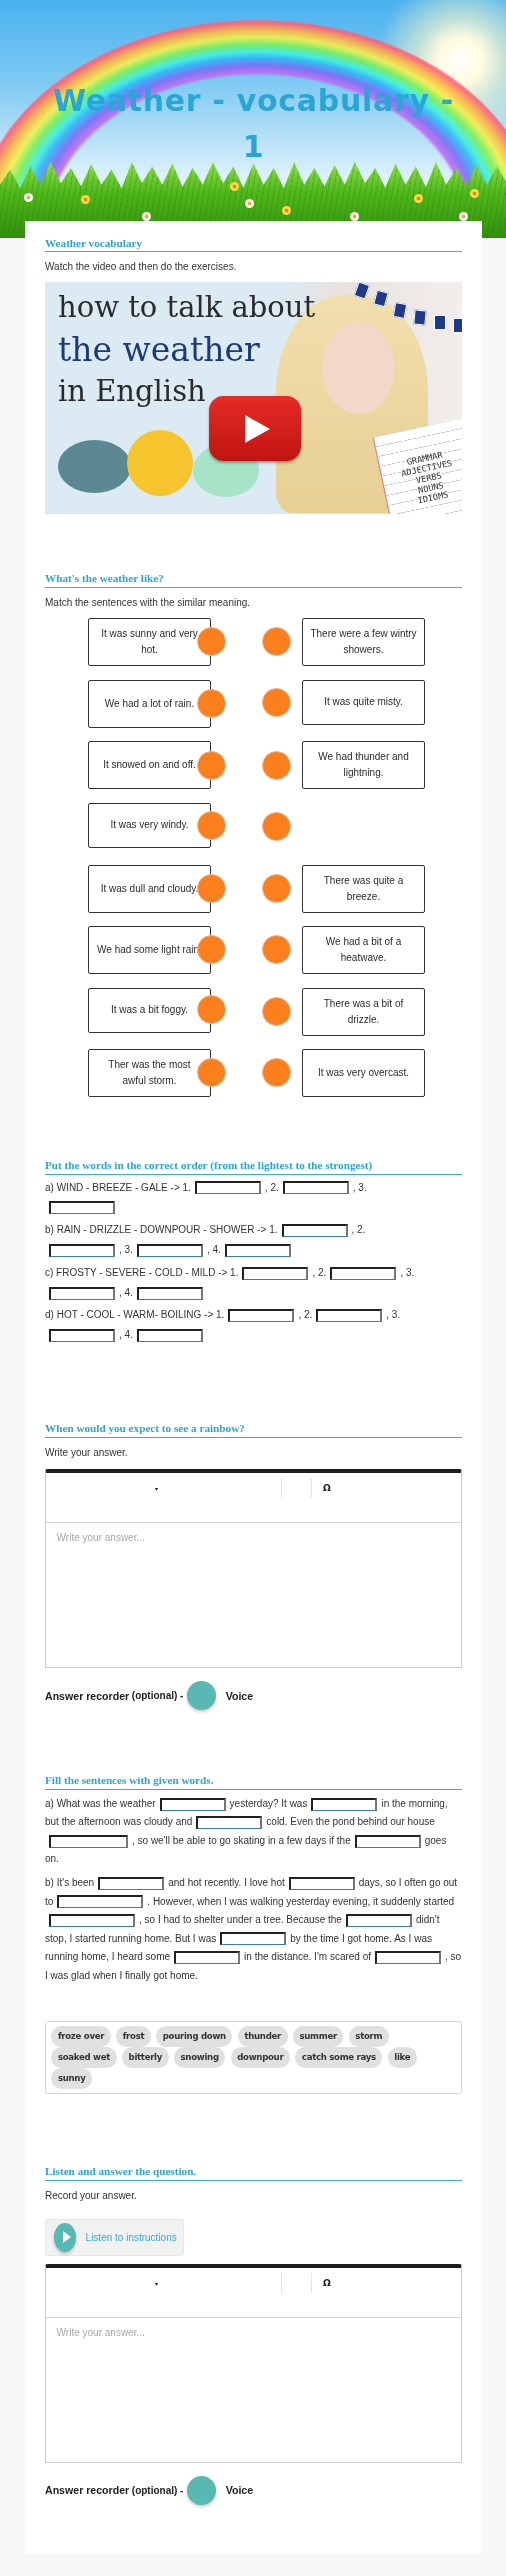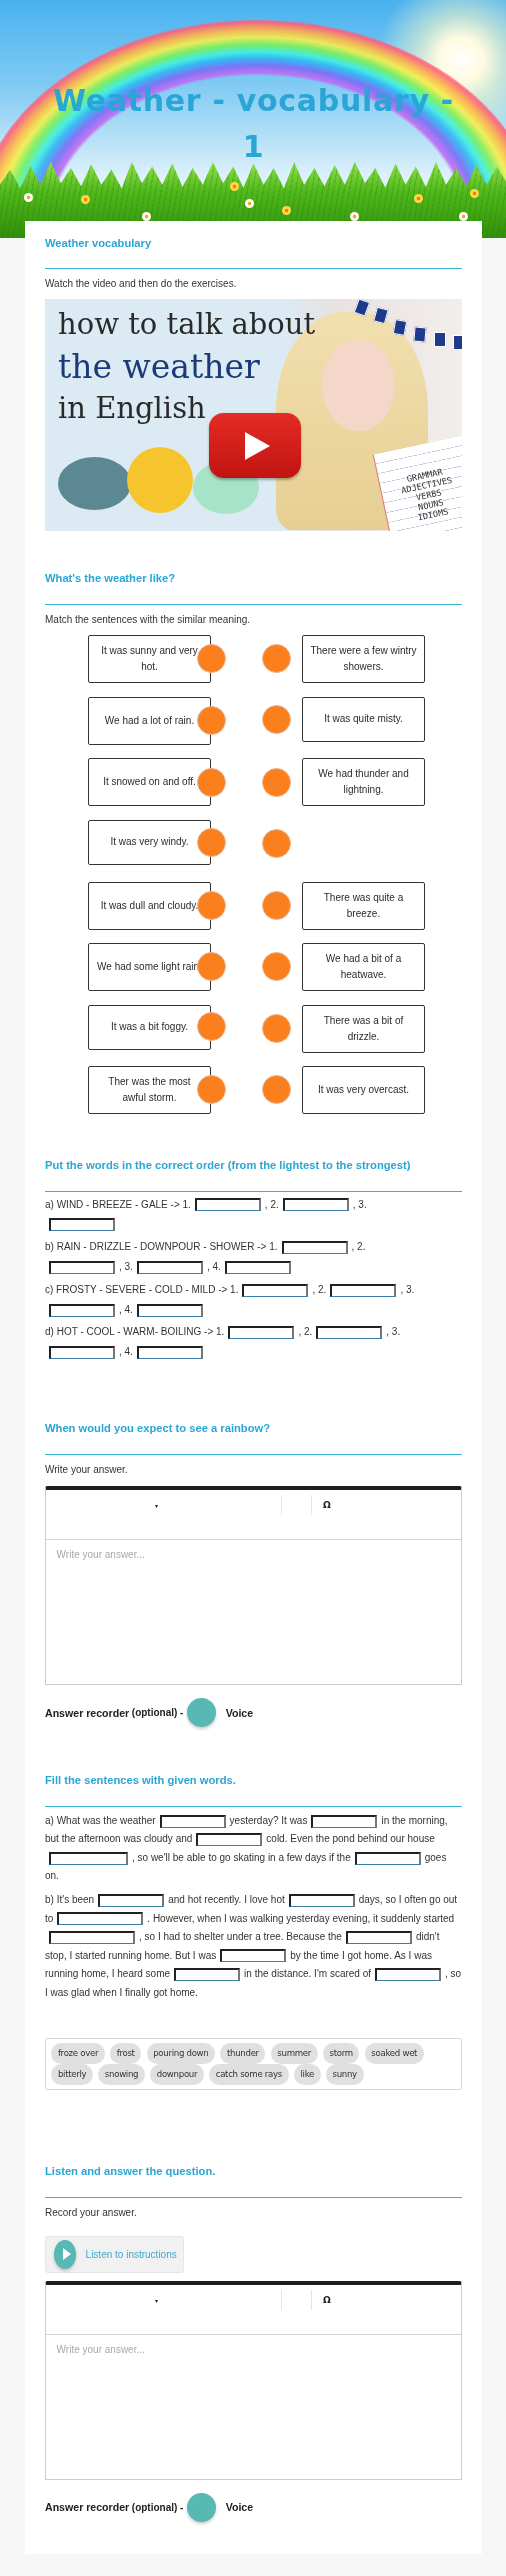--- a/index.html
+++ b/index.html
@@ -35,22 +35,22 @@
   .title {
     position: absolute; left: 0; top: 78px; width: 507px; text-align: center;
     font-family: "DejaVu Sans", sans-serif; font-size: 30px; line-height: 46px; color: #2aa6d6; letter-spacing: 0.7px;
     padding: 0 46px;
   }
 
   
   .card { position: absolute; left: 25px; top: 221px; width: 457px; height: 2333px; background: #fff; }
   .section { position: absolute; left: 20px; width: 417px; }
   .h2 {
-    font-family: Liberation Sans, sans-serif; font-size: 11.2px; color: #2aa6d6; line-height: 14.5px;
-    padding-bottom: 18px; border-bottom: 1.3px solid #3aaed3;
+    font-family: Liberation Serif, serif; font-size: 11.2px; color: #2aa6d6; line-height: 14.5px;
+    padding-bottom: 1px; border-bottom: 1.3px solid #3aaed3;
   }
   .instr { font-size: 10px; color: #333; margin-top: 8px; line-height: 13px; }
   .instr b { font-weight: normal; }
 
   
   .video { position: relative; margin-top: 9.2px; width: 417px; height: 232px; overflow: hidden;
     background: linear-gradient(90deg, #dbeaf3 0%, #dbeaf3 58%, #e9e2df 70%, #f2eeec 100%); }
   .vt { position: absolute; left: 13px; font-family: "DejaVu Serif", serif; color: #2a2a2a; }
   .vt1 { top: 8px; font-size: 29px; }
   .vt2 { top: 48px; font-size: 33px; color: #1b3a78; }
@@ -87,21 +87,21 @@
   .tb-sep2 { position: absolute; left: 265px; top: 5.3px; width: 0.7px; height: 20px; background: #e5e5e5; }
   .tb-omega { position: absolute; left: 277px; top: 9.2px; font-family: "DejaVu Sans", sans-serif; font-weight: bold; font-size: 9.2px; color: #222; }
   .textarea { width: 100%; height: 144px; border: none; resize: none; font-family: "Liberation Sans", sans-serif; font-size: 10px; color: #999; padding: 9.2px 10.6px; outline: none; display: block; }
   .textarea::placeholder { color: #a8a8a8; }
   .recorder { margin-top: 13px; display: flex; align-items: center; font-weight: bold; font-size: 10.6px; color: #222; }
   .recorder .opt { font-size: 10px; margin-left: 2.6px; }
   .rec-btn { width: 29px; height: 29px; border-radius: 50%; background: #57b8b4; box-shadow: 0 2px 3.3px rgba(0,0,0,0.2); margin: 0 9.2px 0 4px; }
 
   
   .fill p { font-size: 10px; line-height: 18.5px; color: #333; margin-top: 5.3px; }
-  .wordbank { margin-top: 36px; border: 0.7px solid #d5d5d5; border-radius: 2.6px; padding: 4px 4px 4px 5.3px; display: flex; flex-wrap: wrap; }
+  .wordbank { margin-top: 36px; border: 0.7px solid #d5d5d5; border-radius: 2.6px; padding: 4px 4px 4px 5.3px; display: flex; flex-wrap: wrap; font-weight: bold; }
   .chip { background: #e0e0e0; border-radius: 10.6px; padding: 0 6.6px; height: 21px; line-height: 21px; font-size: 8.6px; color: #333; margin: 0 5.3px 0 0; font-family: "DejaVu Sans", sans-serif; letter-spacing: -0.3px; }
 
   .listen-btn { margin-top: 17px; width: 139px; height: 37px; background: #f1f1f1; border: 0.7px solid #e6e6e6; border-radius: 2.6px; display: flex; align-items: center; padding-left: 8px; }
   .listen-btn .circ { width: 22.4px; height: 29px; border-radius: 50%; background: #57b8b4; position: relative; box-shadow: 0 2px 3.3px rgba(0,0,0,0.2); }
   .listen-btn .circ:after { content: ""; position: absolute; left: 8.6px; top: 8.6px; border-left: 8.6px solid #fff; border-top: 6px solid transparent; border-bottom: 6px solid transparent; }
   .listen-btn span.lbl { color: #3aaad0; font-size: 10px; margin-left: 9.2px; }
 </style>
 </head>
 <body>
 

